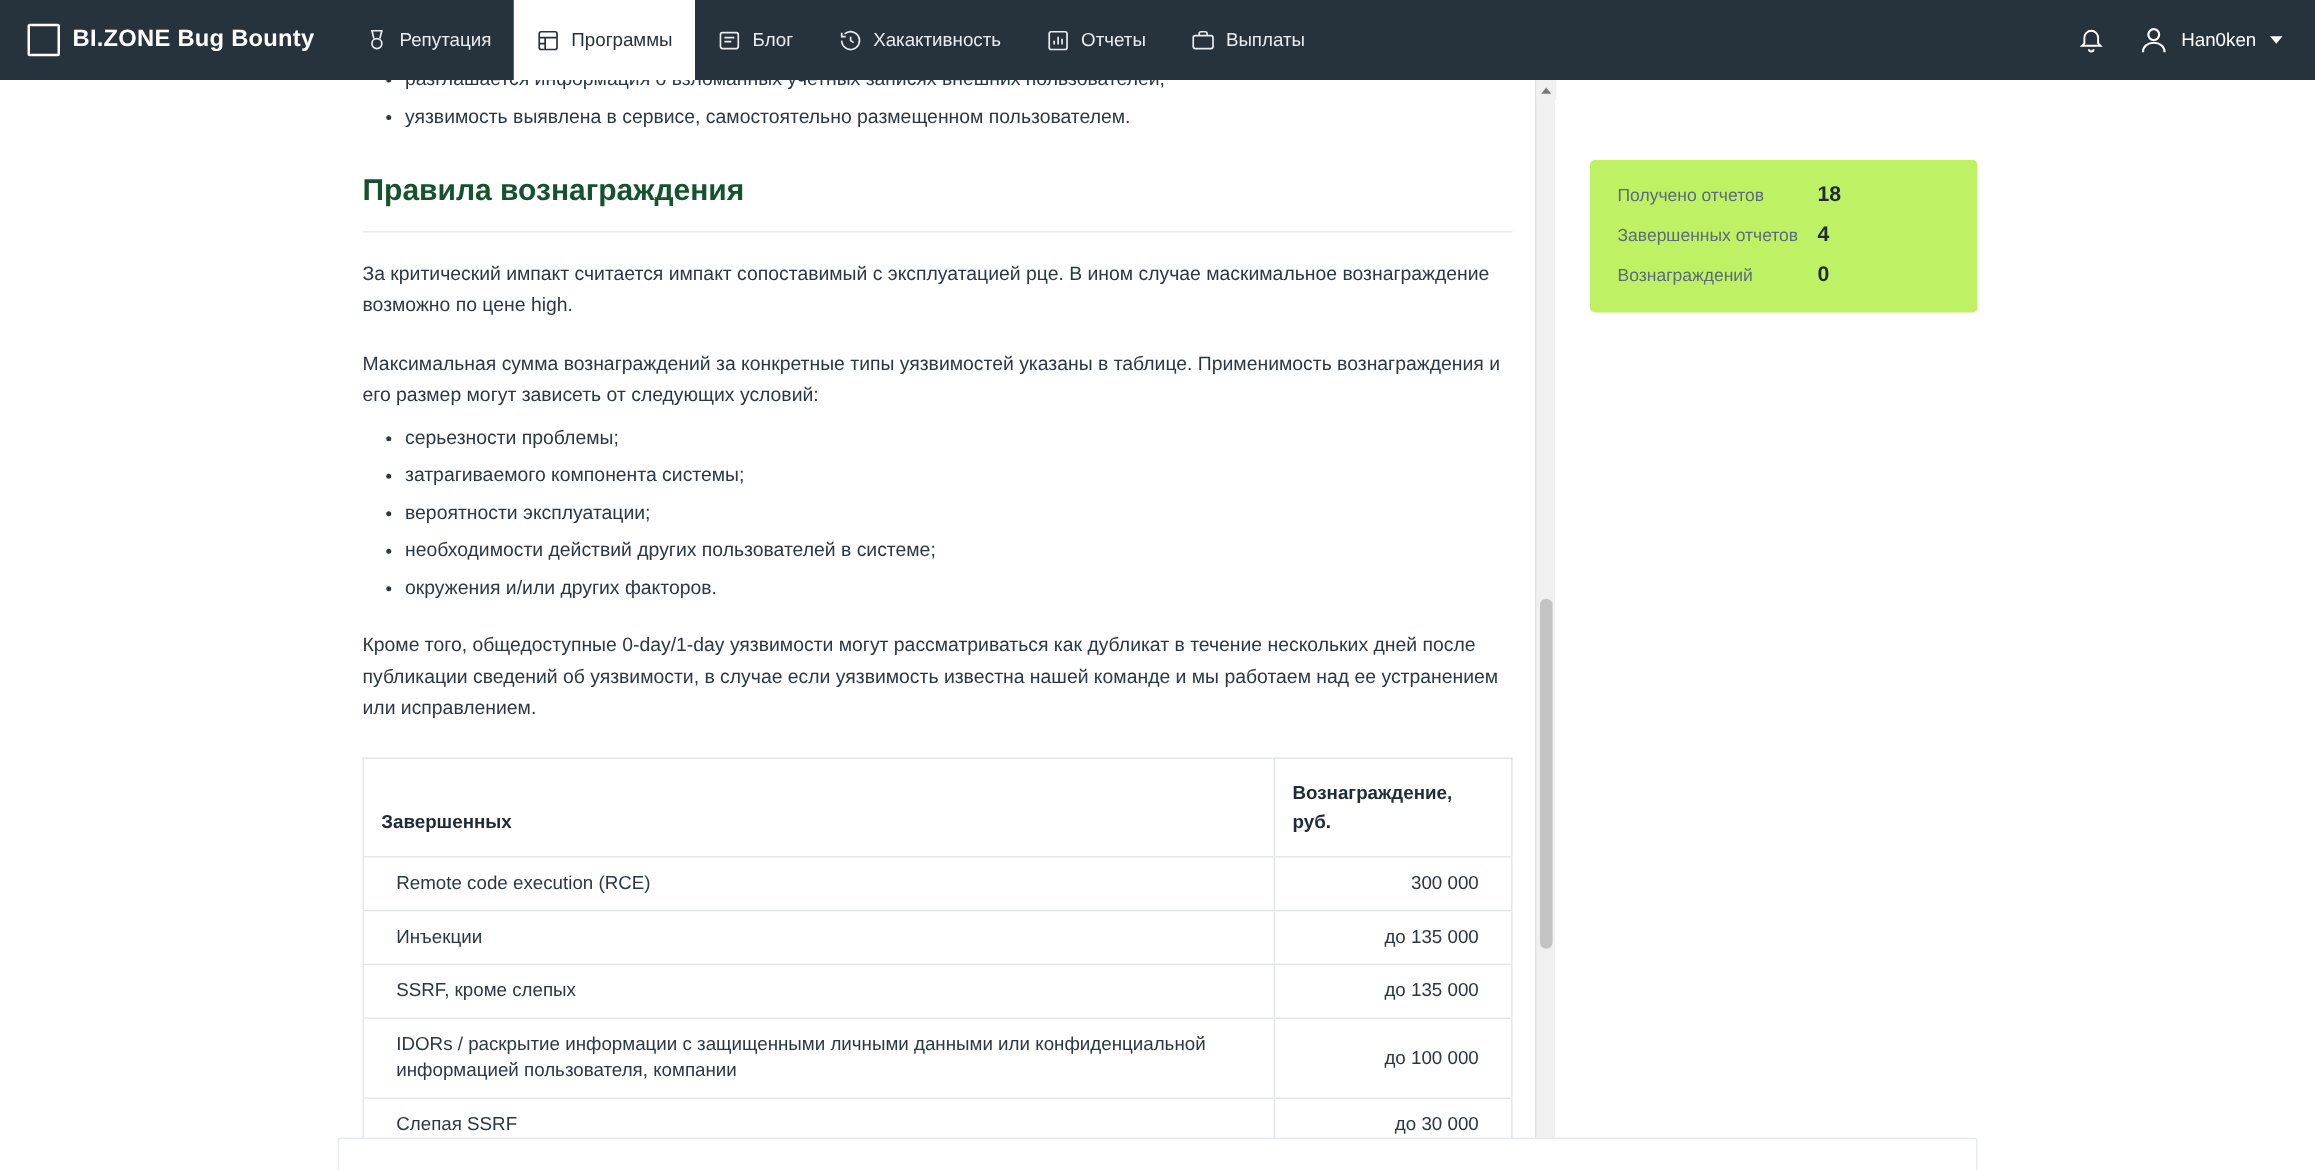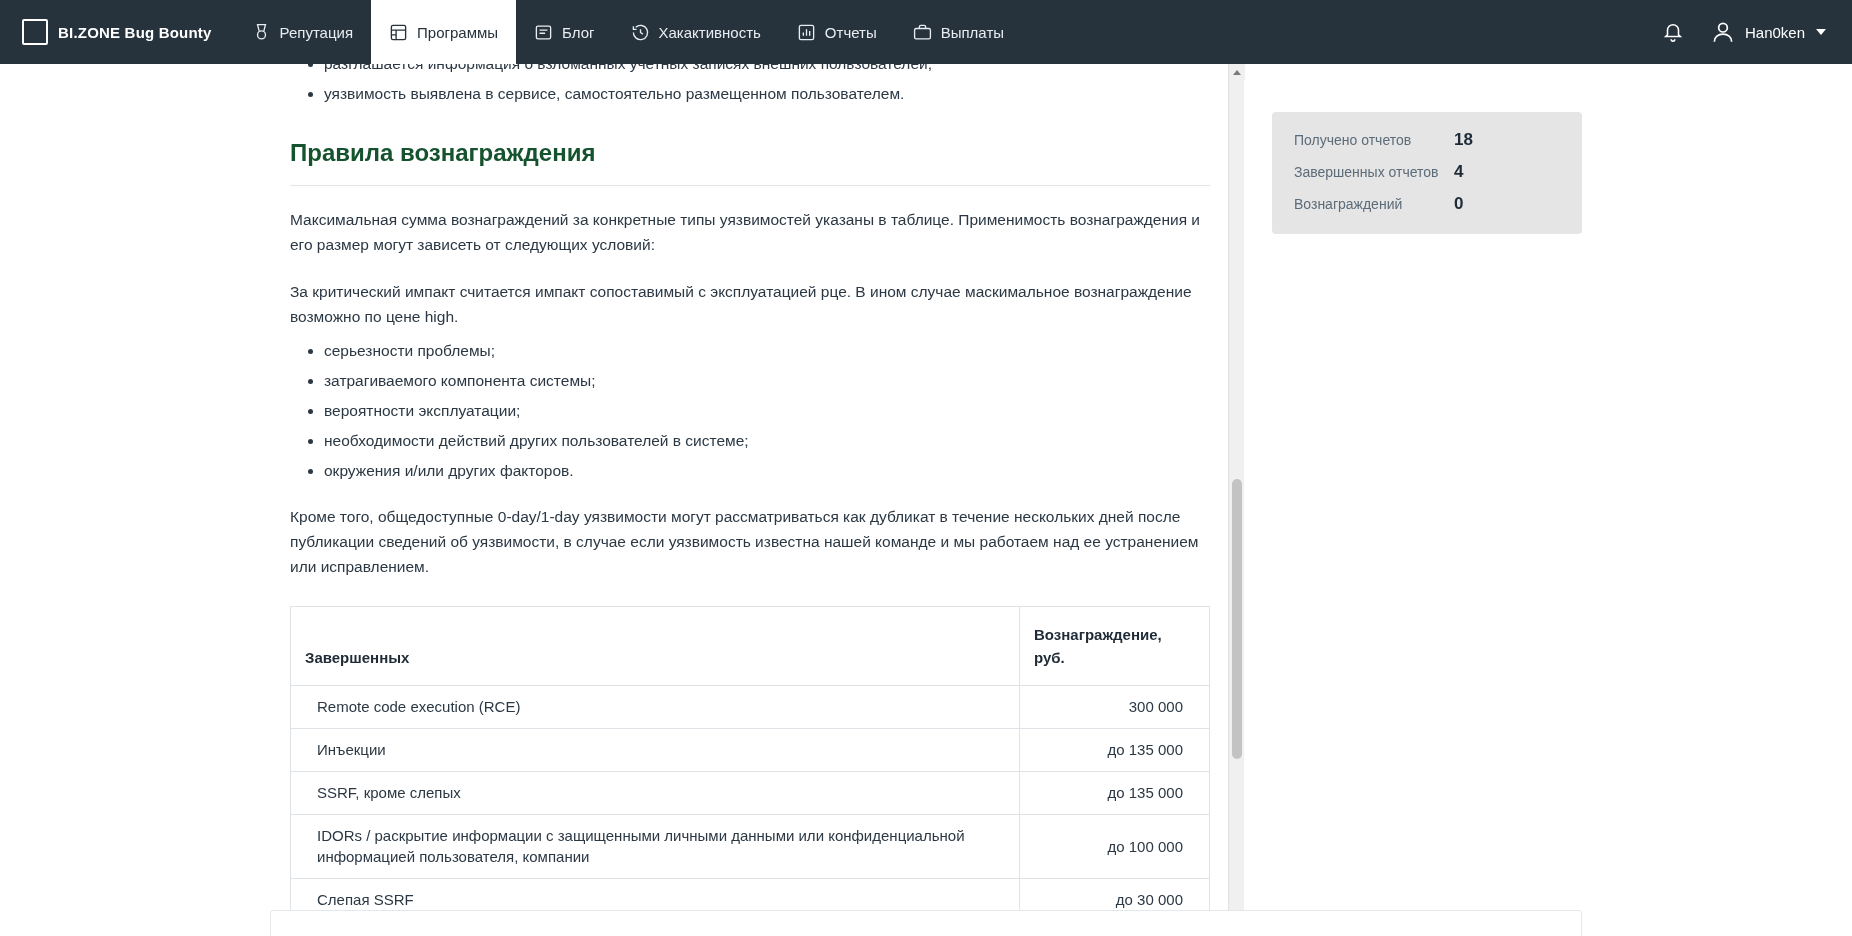--- a/index.html
+++ b/index.html
@@ -35,21 +35,21 @@
     flex: none;
   }
   .brand-logo::after {
     content: "";
     position: absolute;
     left: 3px; top: 3px;
     width: 9px; height: 14px;
     background: #26323c;
   }
   .brand-text {
-    font-size: 15px;
+    font-size: 19px;
     font-weight: bold;
     letter-spacing: .2px;
     white-space: nowrap;
   }
   .nav {
     display: flex;
     align-items: center;
     height: 64px;
   }
   .nav-item {
@@ -215,23 +215,23 @@
     width: 0; height: 0;
     border-left: 4px solid transparent;
     border-right: 4px solid transparent;
   }
   .arrow-glyph.up { border-bottom: 5px solid #7a7a7a; }
 
   
   .stats-card {
     position: absolute;
     left: 1272px;
-    top: 48px;
+    top: 64px;
     width: 310px;
-    background: #e5e5e5;
+    background: #bef264;
     border-radius: 4px;
     padding: 18px 22px 20px 22px;
   }
   .stat-row {
     display: flex;
     align-items: baseline;
     margin-bottom: 12px;
   }
   .stat-row:last-child { margin-bottom: 0; }
   .stat-label {
@@ -358,23 +358,23 @@
   <div class="content-wrap">
     <div class="content">
 
       <ul>
         <li>разглашается информация о взломанных учетных записях внешних пользователей;</li>
         <li>уязвимость выявлена в сервисе, самостоятельно размещенном пользователем.</li>
       </ul>
 
       <h2 class="section-title">Правила вознаграждения</h2>
 
+      <p class="para">За критический импакт считается импакт сопоставимый с эксплуатацией рце. В ином случае маскимальное вознаграждение возможно по цене high.</p>
+
       <p class="para">Максимальная сумма вознаграждений за конкретные типы уязвимостей указаны в таблице. Применимость вознаграждения и его размер могут зависеть от следующих условий:</p>
-
-      <p class="para">За критический импакт считается импакт сопоставимый с эксплуатацией рце. В ином случае маскимальное вознаграждение возможно по цене high.</p>
 
       <ul>
         <li>серьезности проблемы;</li>
         <li>затрагиваемого компонента системы;</li>
         <li>вероятности эксплуатации;</li>
         <li>необходимости действий других пользователей в системе;</li>
         <li>окружения и/или других факторов.</li>
       </ul>
 
       <p class="para">Кроме того, общедоступные 0-day/1-day уязвимости могут рассматриваться как дубликат в течение нескольких дней после публикации сведений об уязвимости, в случае если уязвимость известна нашей команде и мы работаем над ее устранением или исправлением.</p>

